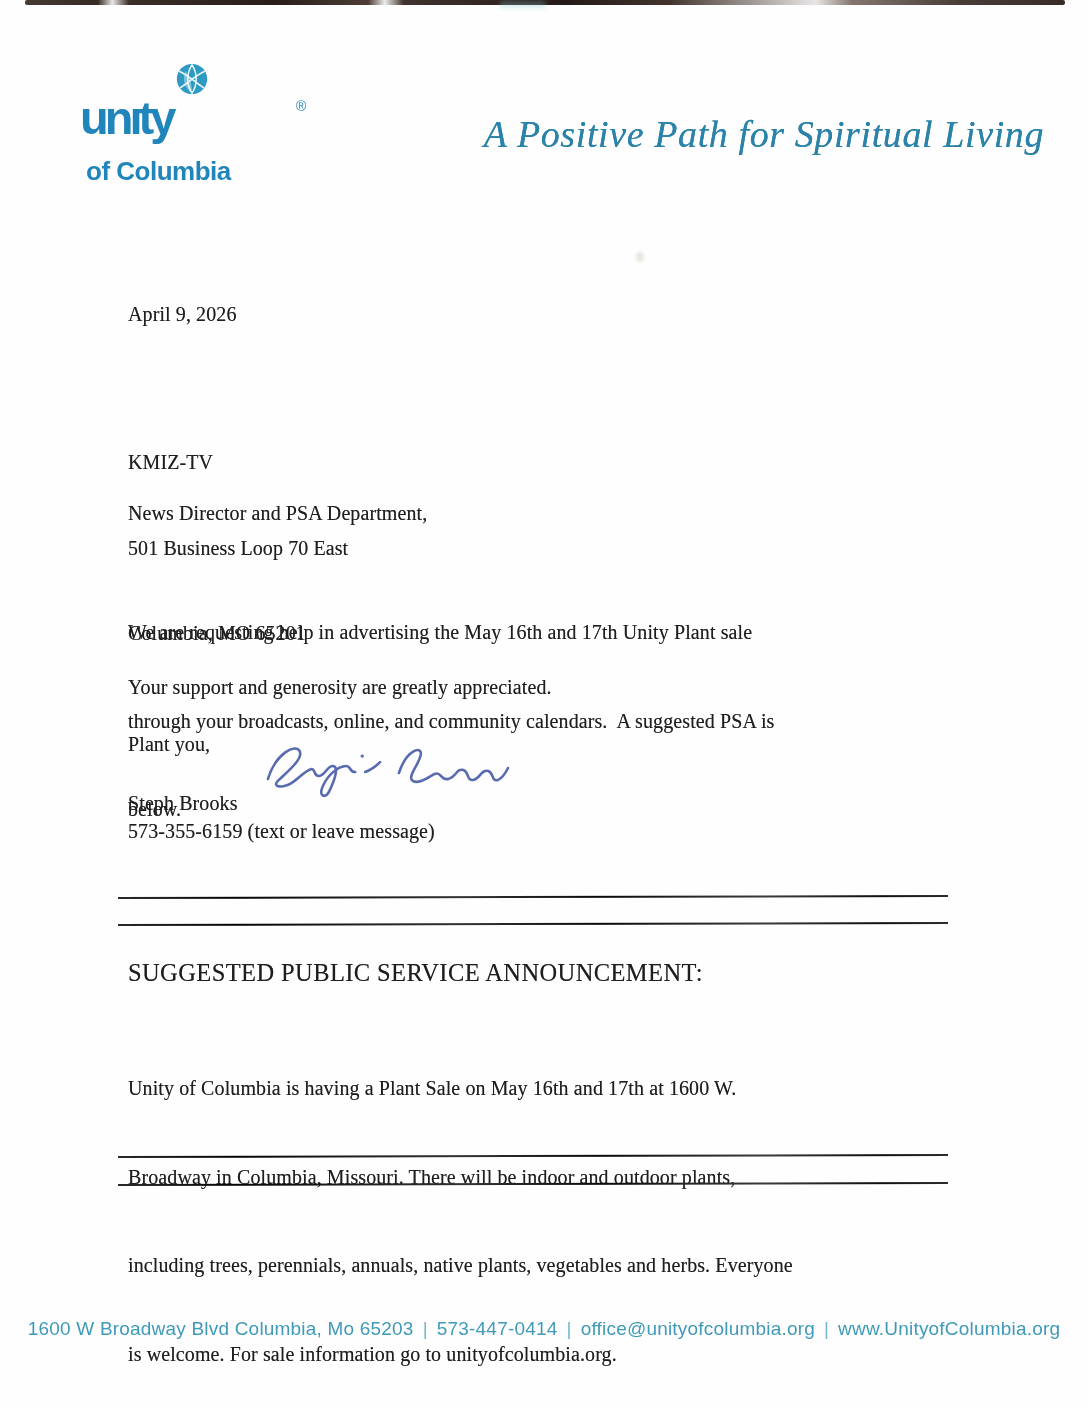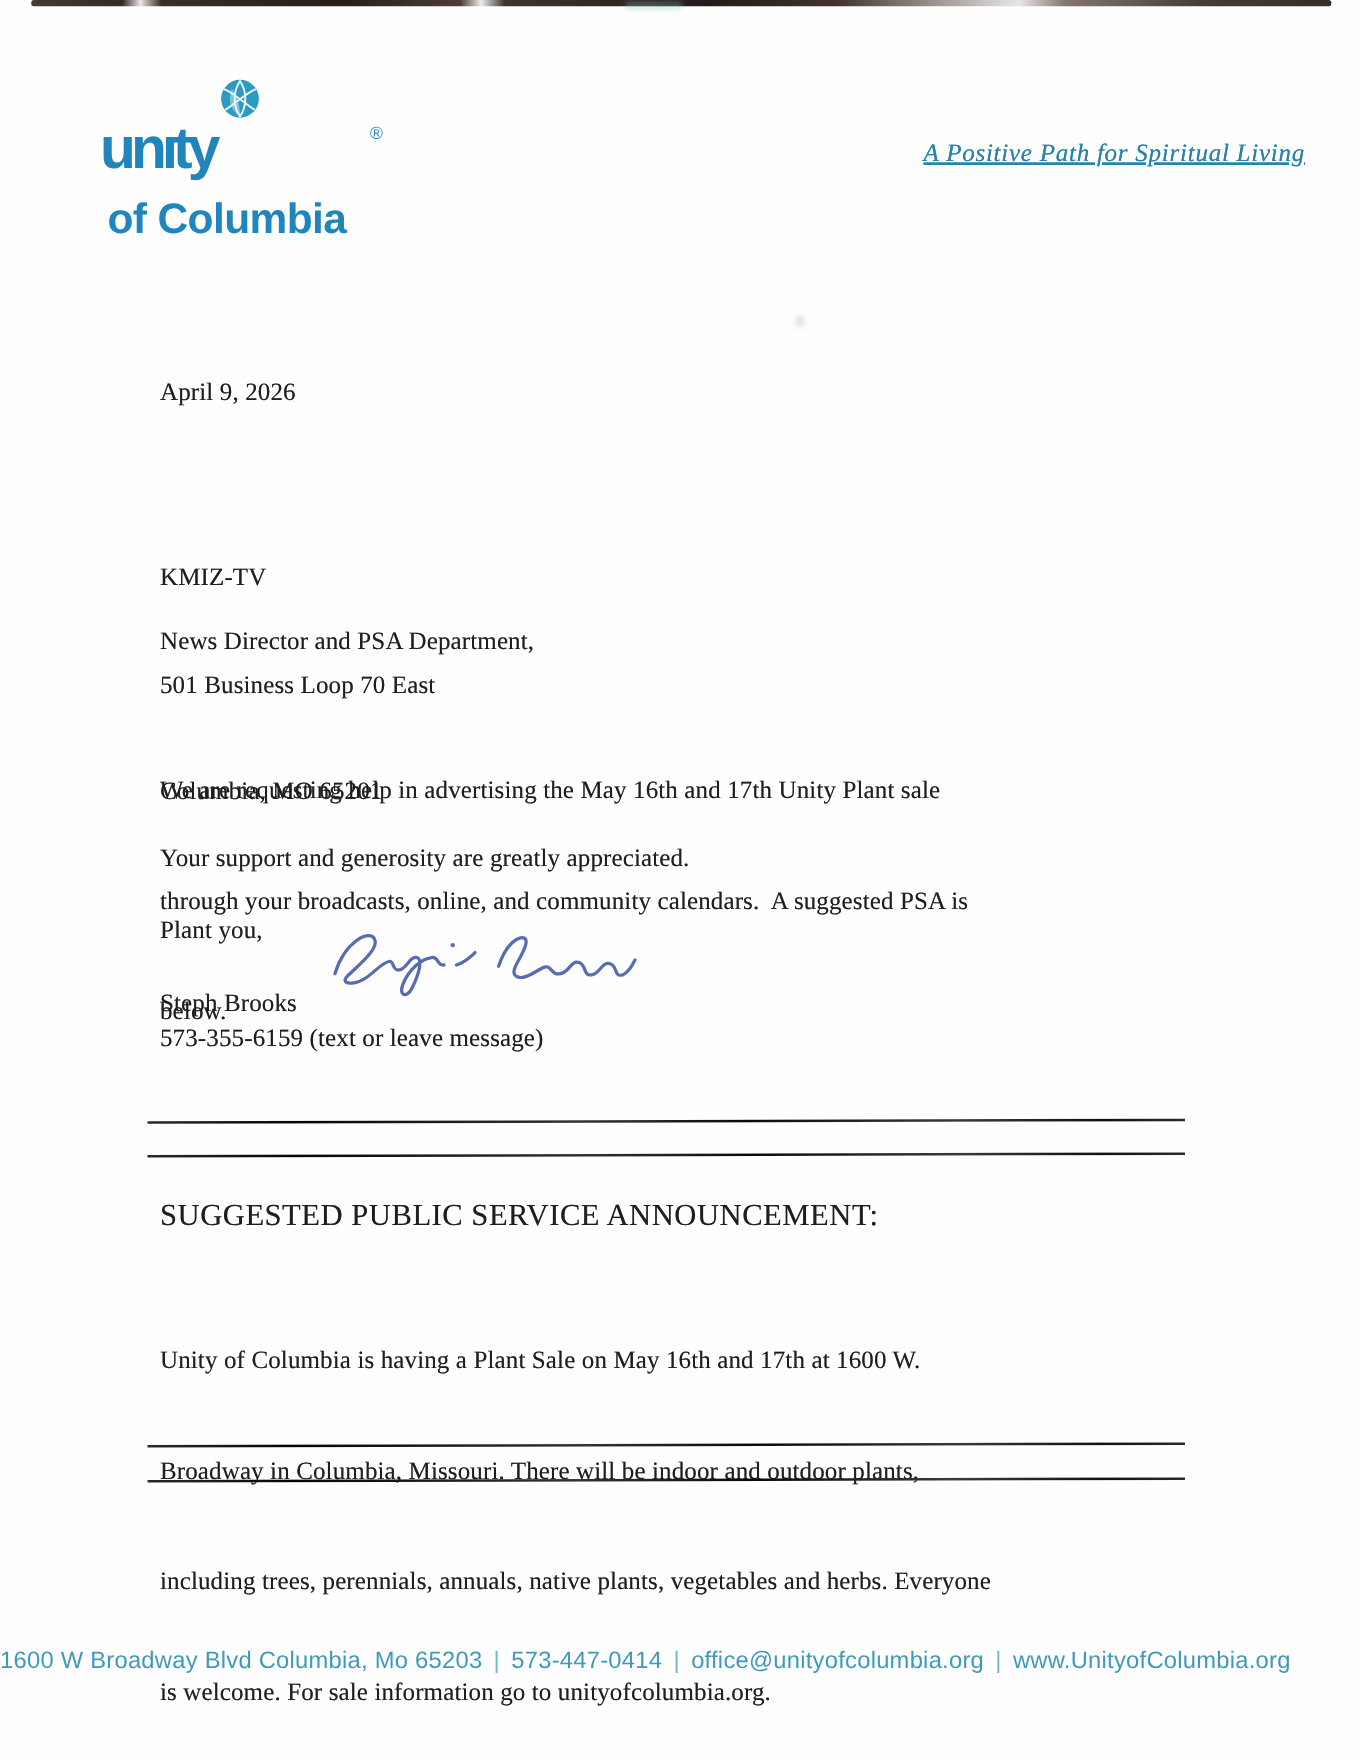--- a/index.html
+++ b/index.html
@@ -23,25 +23,25 @@
   .mid-smudge { position:absolute; left:636px; top:252px; width:8px; height:10px;
     background:rgba(190,188,165,.35); filter:blur(1.5px); border-radius:50%; }
 
   
   .logo-ornament { position:absolute; left:175px; top:62px; width:34px; height:34px; }
   .logo-word { position:absolute; left:80px; top:94px; font-family:"Liberation Sans", sans-serif;
     font-weight:700; font-size:47px; line-height:1; letter-spacing:-4px; color:#1f85bb; }
   .logo-reg { position:absolute; left:296px; top:98px; font-family:"Liberation Sans", sans-serif;
     font-size:14px; font-weight:400; color:#1f85bb; letter-spacing:0; }
   .logo-sub { position:absolute; left:86px; top:156px; font-family:"Liberation Sans", sans-serif;
-    font-weight:700; font-size:34px; letter-spacing:-.5px; color:#1f85bb; }
+    font-weight:700; font-size:26px; letter-spacing:-.5px; color:#1f85bb; }
 
   .tagline { position:absolute; right:44px; top:112px; font-family:"Liberation Serif", serif;
-    font-style:italic; font-size:20px; letter-spacing:.6px; color:#2b83a9;
-    text-shadow:0 0 .4px #2b83a9;text-decoration:underline; }
+    font-style:italic; font-size:38px; letter-spacing:.6px; color:#2b83a9;
+    text-shadow:0 0 .4px #2b83a9; }
 
   
   .txt { position:absolute; left:128px; font-size:20px; color:#1e1e1e; letter-spacing:.1px;
     white-space:pre; text-shadow:0 0 .5px rgba(20,20,20,.5); }
   .lh { line-height:29.5px; }
   .date       { top:303px; }
   .recipient  { top:391px; line-height:28.5px; }
   .salutation { top:502px; }
   .para1      { top:559px; }
   .para2      { top:676px; }
@@ -52,21 +52,21 @@
   .psa-para   { top:1015px; }
 
   .signature { position:absolute; left:262px; top:738px; width:248px; height:64px; }
 
   .rule { position:absolute; left:118px; width:830px; height:2px; transform:rotate(-.15deg);
     background:linear-gradient(90deg,#2a2a2a 0%,#050505 14%,#333 42%,#0a0a0a 58%,#3a3a3a 78%,#111 92%,#2c2c2c 100%); }
   .rule-1a { top:896px; } .rule-1b { top:923px; }
   .rule-2a { top:1155px; } .rule-2b { top:1183px; }
 
   
-  .footer { position:absolute; left:0; top:1318px; width:872px; text-align:center;
+  .footer { position:absolute; left:0; top:1318px; width:1088px; text-align:center;
     font-family:"Liberation Sans", sans-serif; font-size:19px; letter-spacing:.2px;
     color:#3f9ab9; white-space:pre; }
   .footer .sep { color:#74b7cf; margin:0 9px; font-weight:400; }
 </style>
 </head>
 <body>
 
 <div class="page">
 
   <div class="top-stripe"></div>

